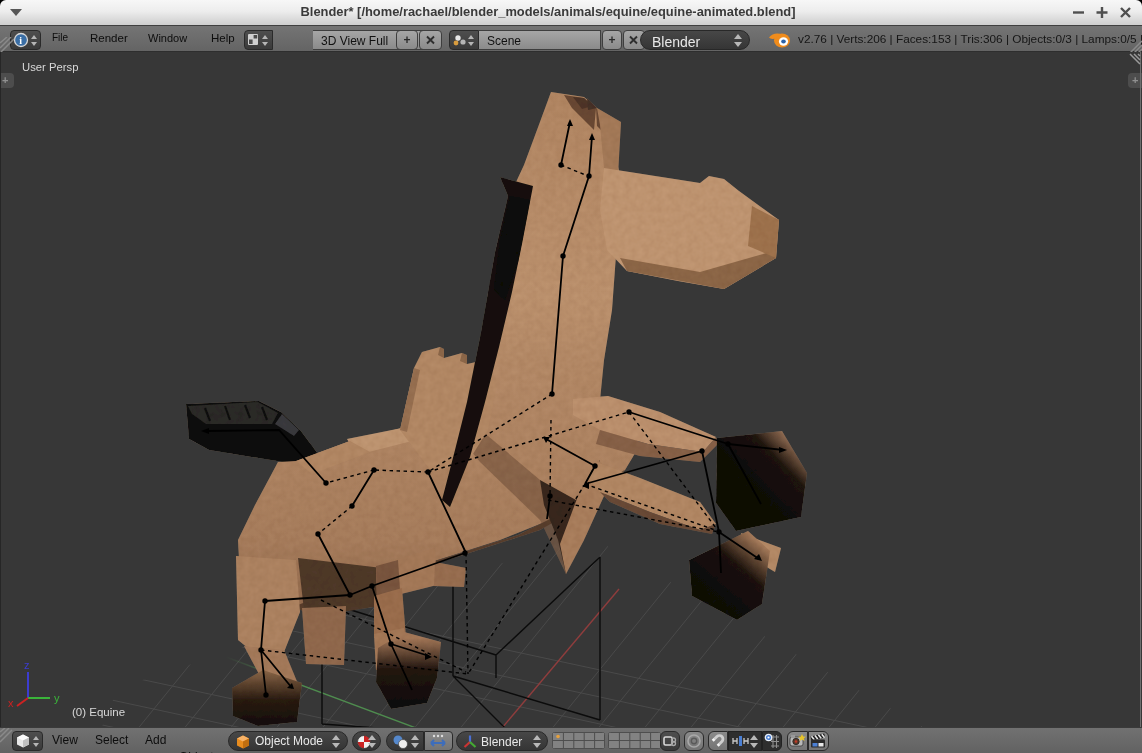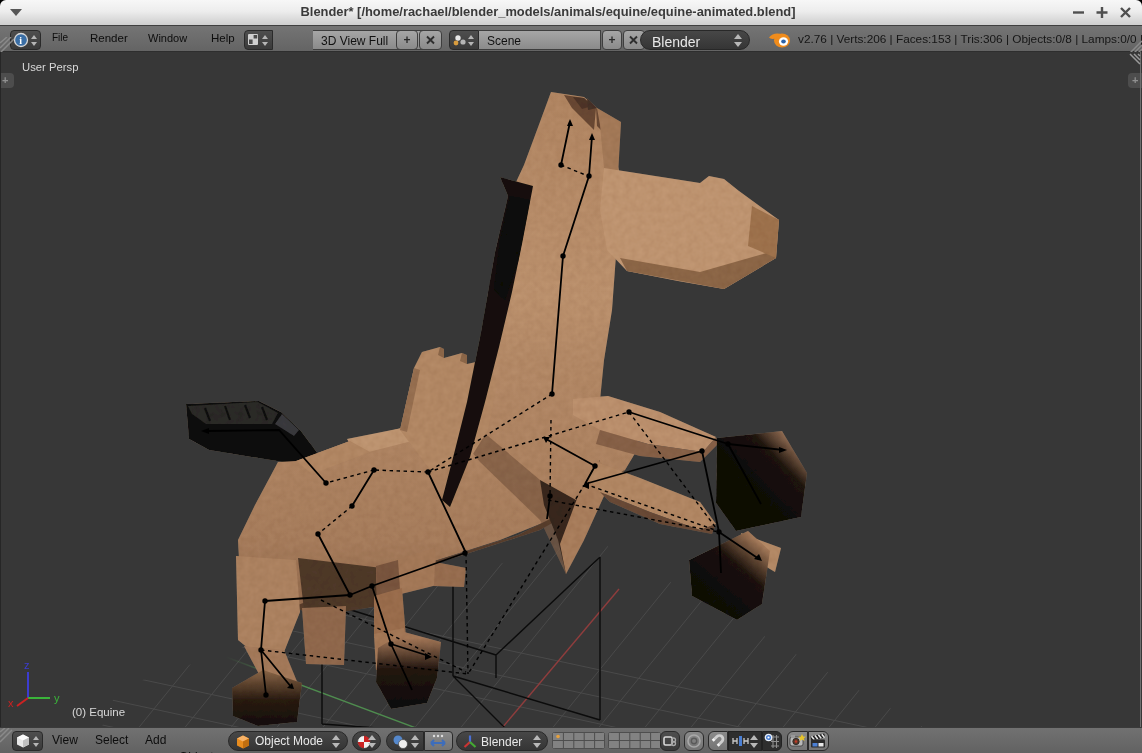--- a/index.html
+++ b/index.html
@@ -110,21 +110,21 @@
       <div class="arr arrup" style="right:7px;top:3px;"></div>
       <div class="arr arrdn" style="right:7px;top:11px;"></div>
     </div>
 
     <svg width="26" height="20" style="position:absolute;left:767px;top:4px;">
       <ellipse cx="15" cy="10.5" rx="8" ry="7" fill="#f08c1c"></ellipse>
       <ellipse cx="16.5" cy="11.5" rx="4.6" ry="4.2" fill="#fff"></ellipse>
       <ellipse cx="16.5" cy="11.5" rx="2.3" ry="2.1" fill="#2d63a8"></ellipse>
       <path d="M2 7.5 Q6 2.5 13 3.8 L9.5 8 Q4.5 10 2 7.5 Z" fill="#f08c1c"></path>
     </svg>
-    <div class="menu" style="left:798px;color:#161616;white-space:nowrap;font-size:11.8px;">v2.76 | Verts:206 | Faces:153 | Tris:306 | Objects:0/8 | Lamps:0/0 |</div>
+    <div class="menu" style="left:798px;color:#161616;white-space:nowrap;font-size:11.8px;">v2.76 | Verts:206 | Faces:153 | Tris:306 | Objects:0/3 | Lamps:0/5 |</div>
     <svg width="16" height="27" style="position:absolute;right:0;top:0;">
       <path d="M4 27 L16 15 M8 27 L16 19 M12 27 L16 23" stroke="#8a8a8a" stroke-width="1.5"></path>
     </svg>
     <svg width="16" height="16" style="position:absolute;left:0;top:11px;">
       <path d="M0 16 L14 2 M0 11 L11 0 M0 6 L7 0" stroke="#8a8a8a" stroke-width="1.5"></path>
     </svg>
   </div>
   <div id="vp">
   <svg width="1142" height="675" viewBox="0 52 1142 675">
     <defs>

